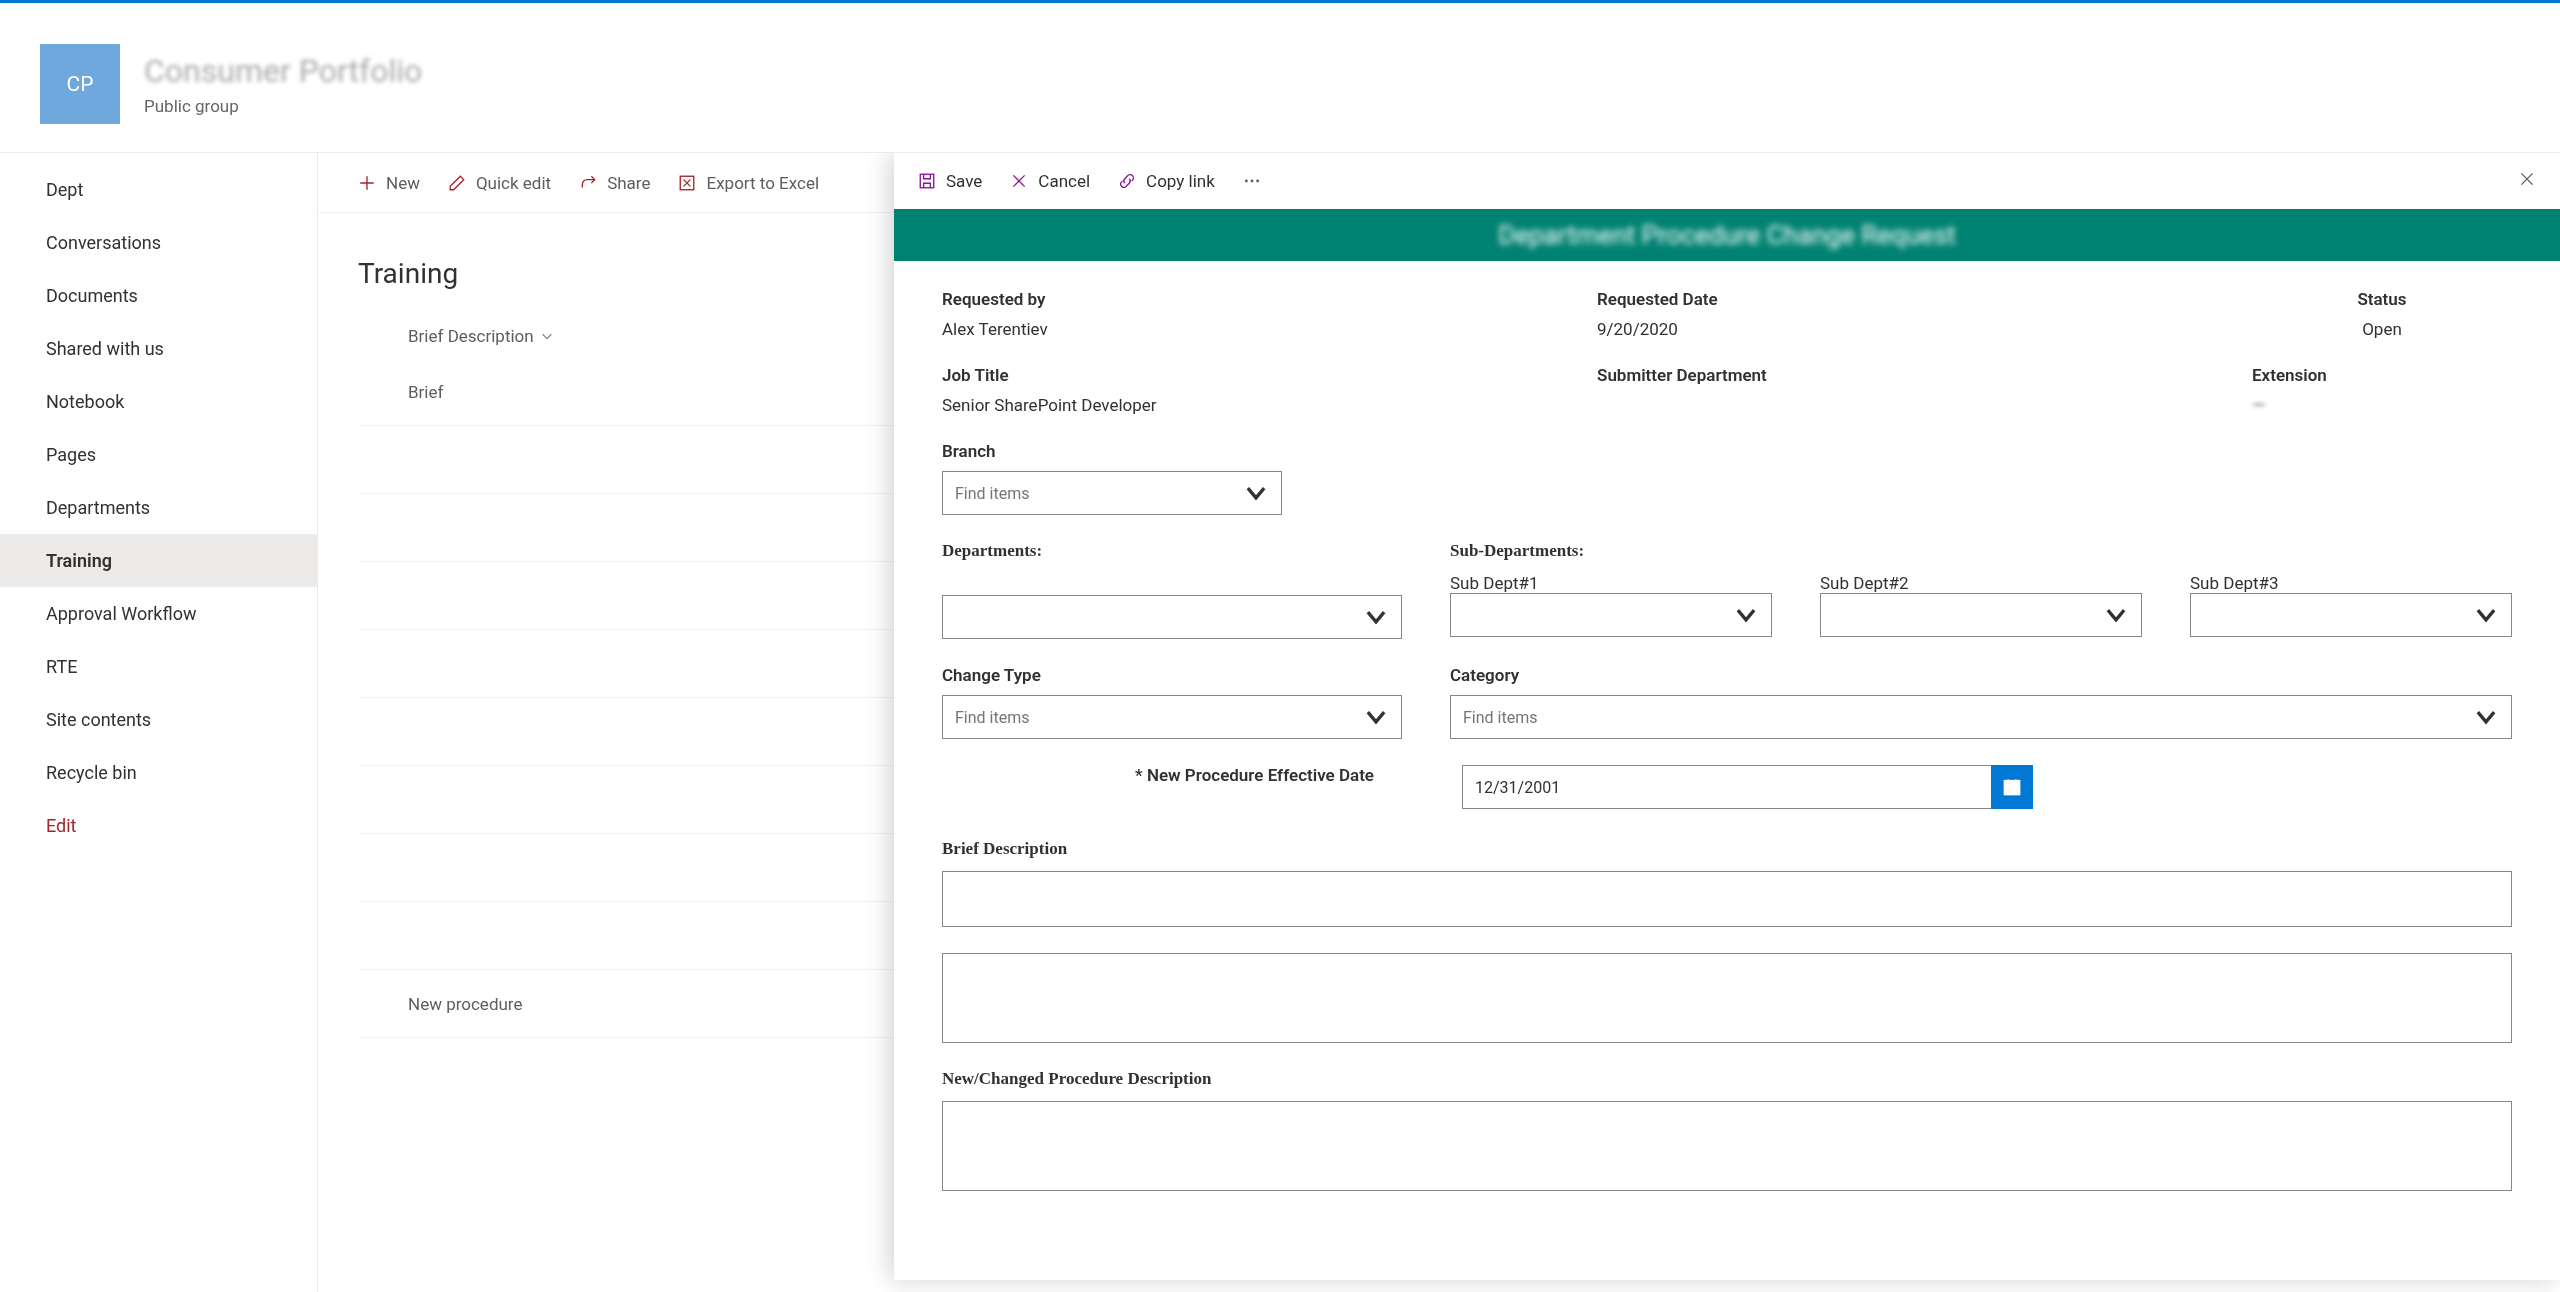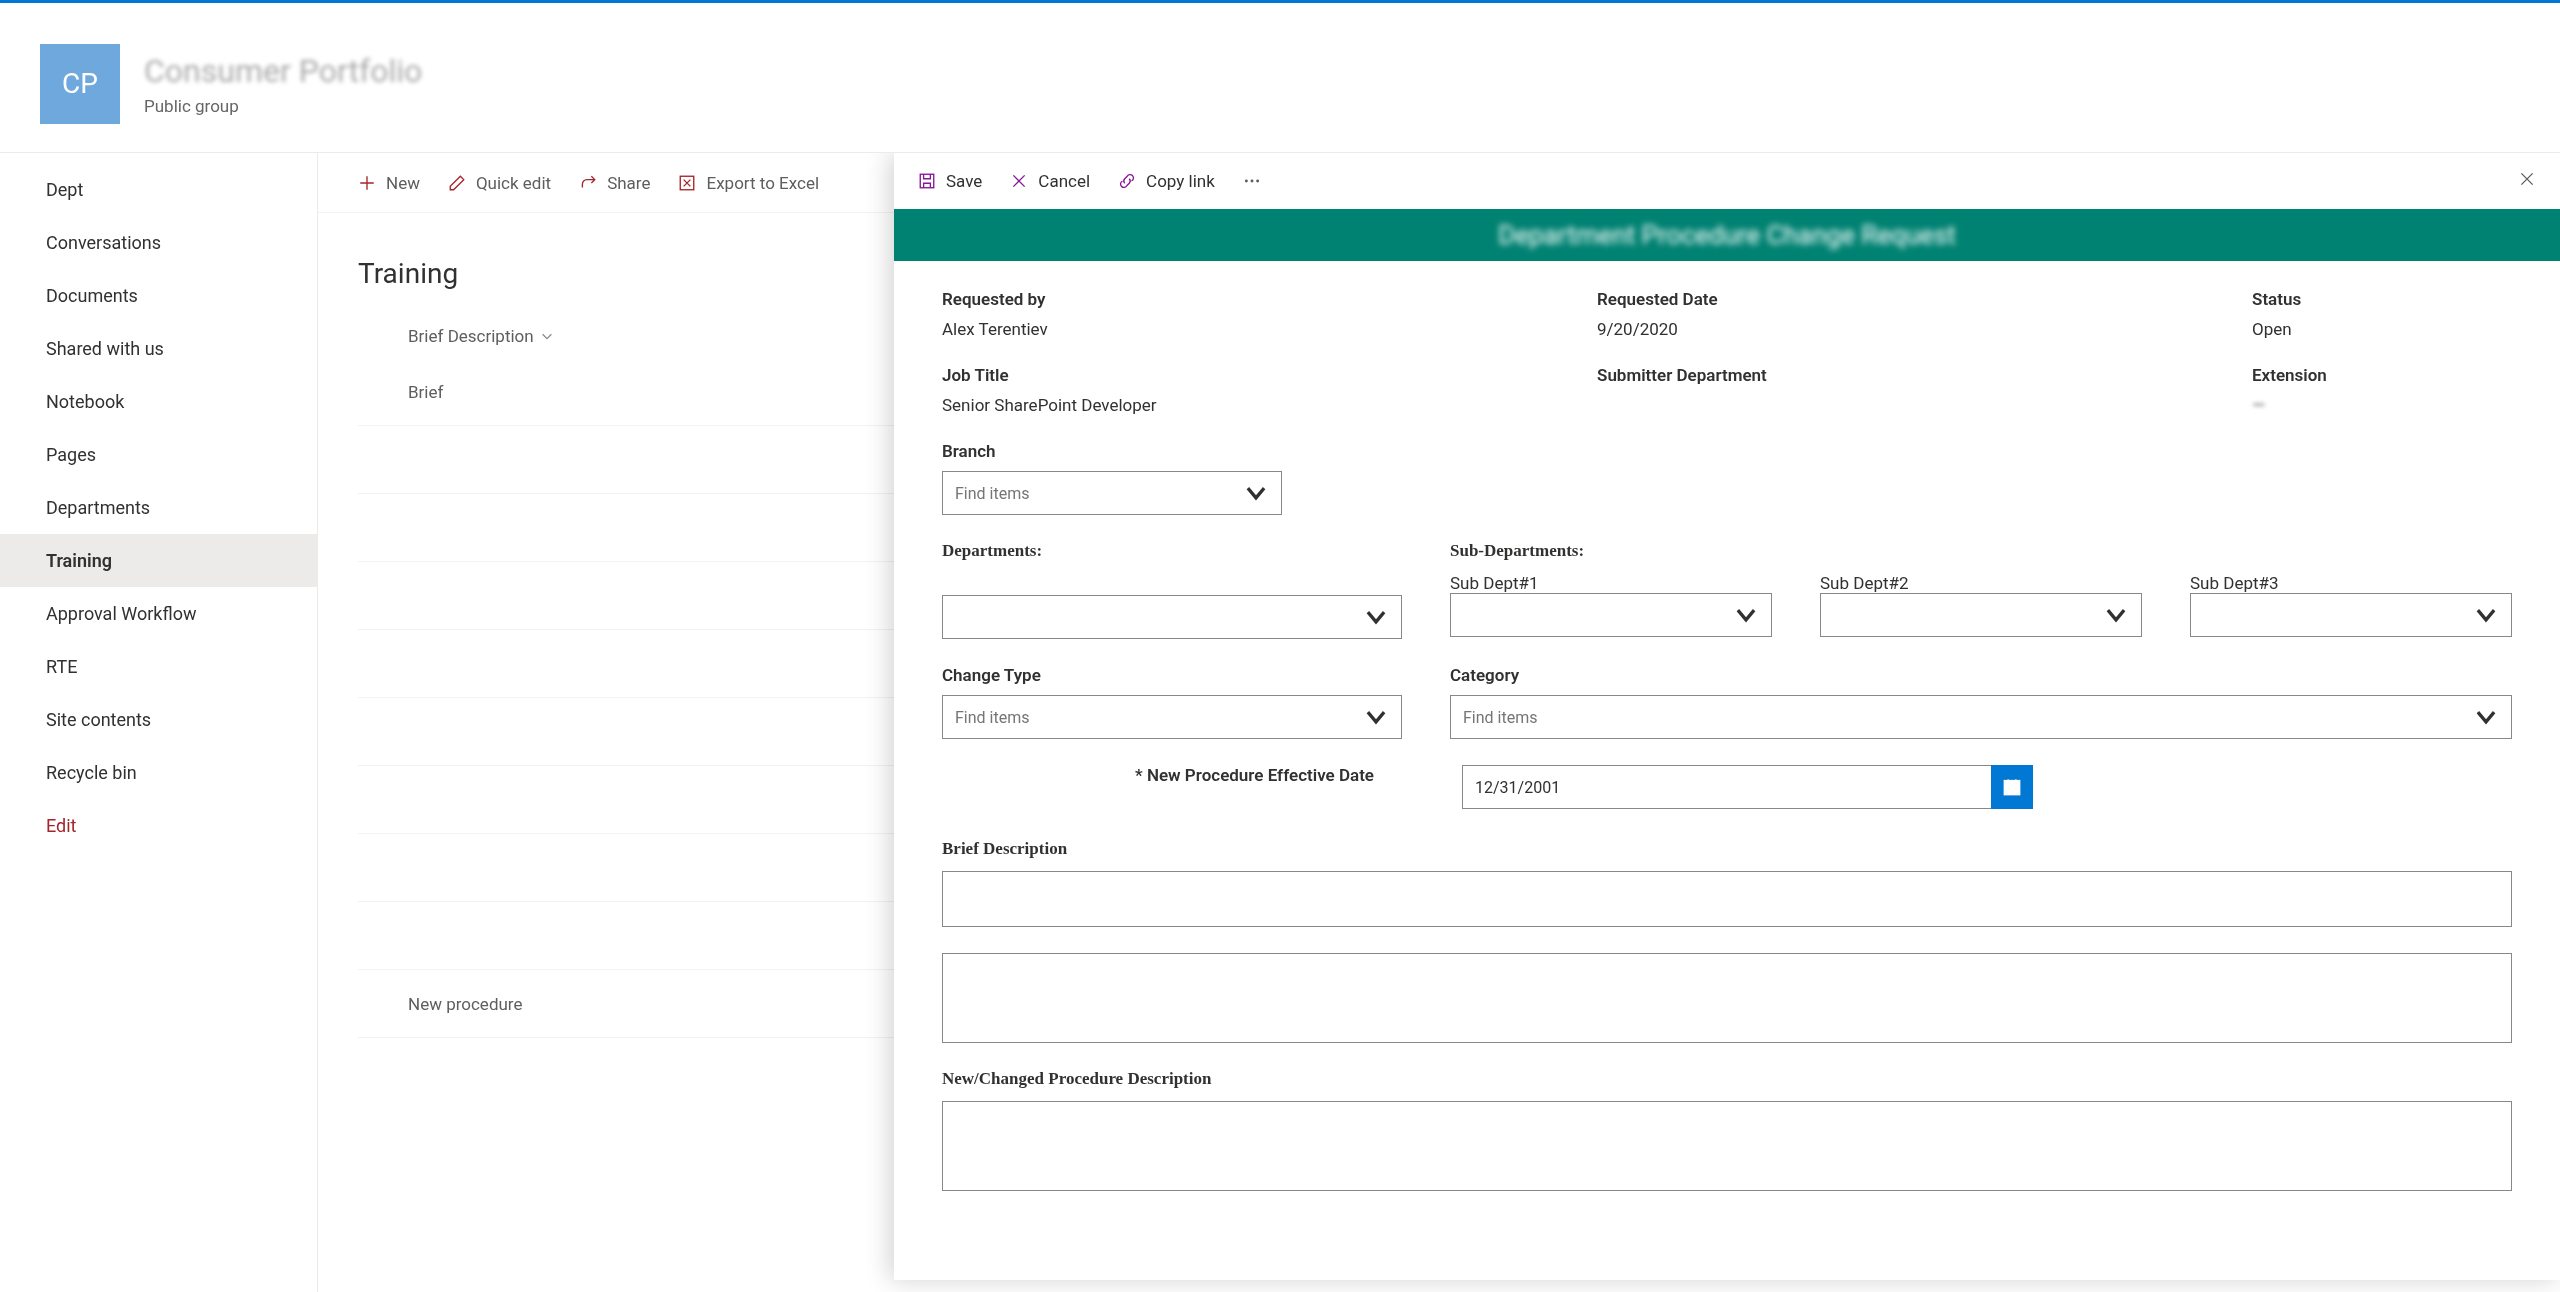--- a/index.html
+++ b/index.html
@@ -28,21 +28,21 @@
     gap: 24px;
   }
   .site-logo {
     width: 80px;
     height: 80px;
     background: #6fa8dc;
     color: #fff;
     display: flex;
     align-items: center;
     justify-content: center;
-    font-size: 28px;
+    font-size: 21px;
     font-weight: 400;
   }
   .site-title {
     font-size: 32px;
     font-weight: 400;
     color: #999;
     filter: blur(2px);
   }
   .site-sub {
     color: #666;
@@ -526,21 +526,21 @@
 
             <div class="field-row">
               <div class="field">
                 <label>Requested by</label>
                 <div class="ro">Alex Terentiev</div>
               </div>
               <div class="field">
                 <label>Requested Date</label>
                 <div class="ro">9/20/2020</div>
               </div>
-              <div class="field" style="flex:0 0 260px;">
+              <div class="field" style="flex:0 0 260px;text-align:center;">
                 <label>Status</label>
                 <div class="ro">Open</div>
               </div>
             </div>
 
             <div class="field-row">
               <div class="field">
                 <label>Job Title</label>
                 <div class="ro">Senior SharePoint Developer</div>
               </div>

